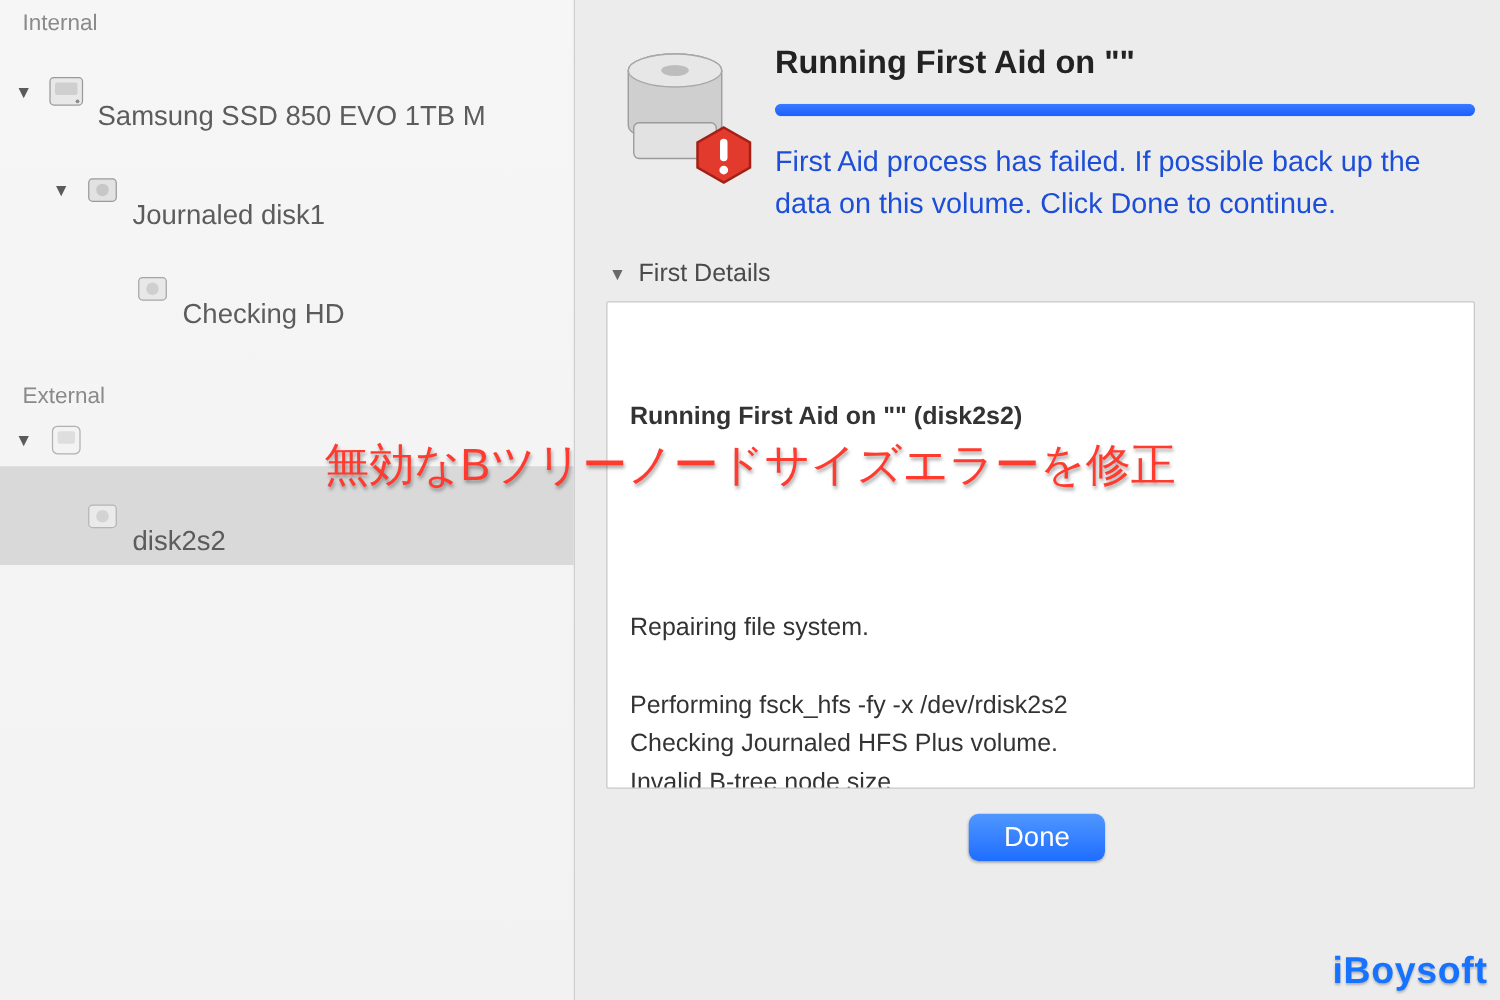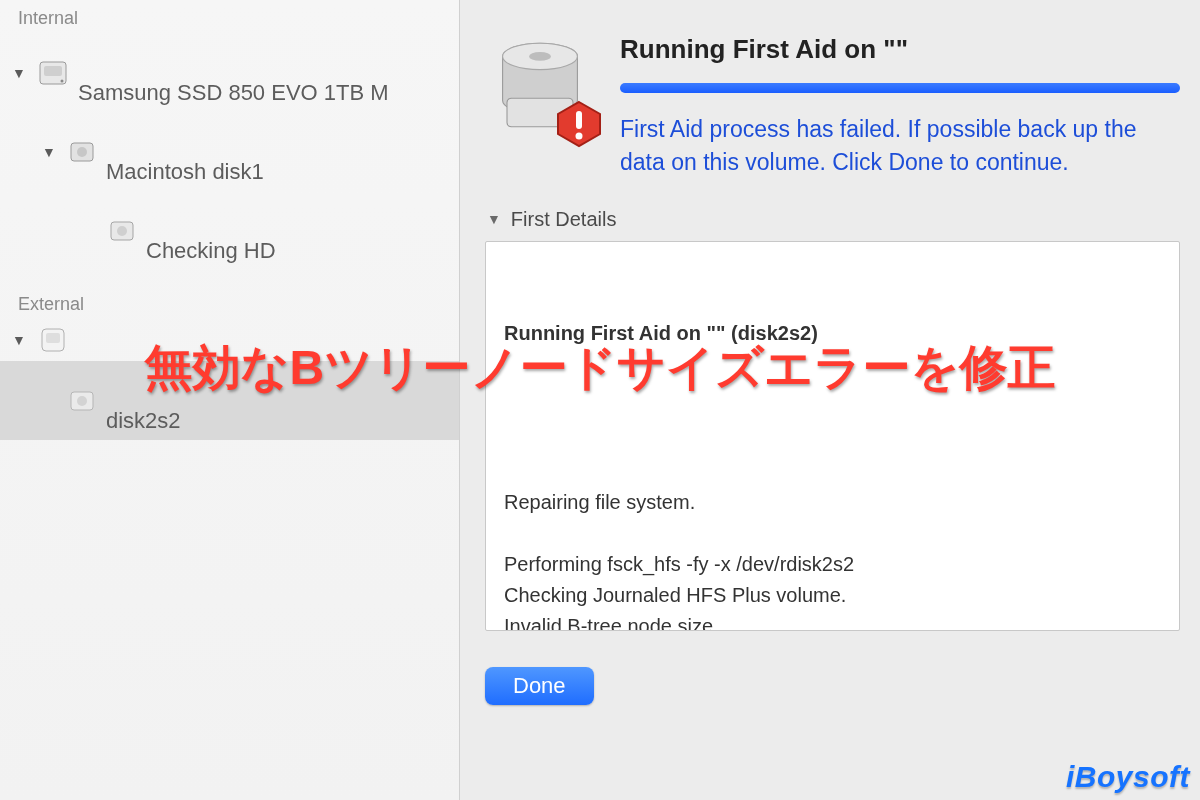--- a/index.html
+++ b/index.html
@@ -114,51 +114,50 @@
     font-size: 20px;
     color: #333;
     line-height: 1.55;
     height: 390px;
     overflow: hidden;
     white-space: pre-wrap;
   }
   .log-box .b { font-weight: 700; }
   .footer {
     display:flex;
-    justify-content:flex-start;
-    padding: 36px 6px 0 0;
+    justify-content:center;
+    padding: 20px 6px 0 0;
   }
   .btn-done {
     background: linear-gradient(#4f97ff,#1f6dff);
     color: #fff;
     font-size: 22px;
     border: none;
     border-radius: 8px;
     padding: 6px 28px;
     box-shadow: 0 1px 2px rgba(0,0,0,.25);
   }
   
   .caption {
     position: absolute;
     left: 50%; transform: translateX(-50%);
-    top: 336px;
-    font-size: 48px;
-    font-weight: 700;
+    top: 348px;
+    font-size: 36px;
+    font-weight: 400;
     color: #ff3b2f;
     text-shadow: 1px 2px 3px rgba(0,0,0,.35);
     white-space: nowrap;
     pointer-events: none;
   }
   .watermark {
     position:absolute;
     right: 10px;
     bottom: 6px;
     font-size: 30px;
     font-weight: 800;
-    font-style: italic;
     color: #1673ff;
     text-shadow: 0 2px 2px rgba(0,0,0,.25);
     letter-spacing: .5px;
     pointer-events: none;
   }
 </style>
 </head>
 <body>
 
 <div class="app">
@@ -179,36 +178,36 @@
     </div>
 
     <div class="tree-row indent-1">
       <span class="chev">▼</span>
       <span class="vol-icon">
         <svg width="28" height="28">
             <rect x="3" y="5" width="22" height="18" rx="3" fill="#e2e2e2" stroke="#9a9a9a"></rect>
             <circle cx="14" cy="14" r="5" fill="#c7c7c7"></circle>
           </svg>
       </span>
-      <span class="label">Macintosh disk1</span>
+      <span class="label">Journaled disk1</span>
     </div>
 
     <div class="tree-row indent-2">
       <span class="chev"></span>
       <span class="vol-icon">
         <svg width="28" height="28">
             <rect x="3" y="5" width="22" height="18" rx="3" fill="#e8e8e8" stroke="#a5a5a5"></rect>
             <circle cx="14" cy="14" r="5" fill="#cfcfcf"></circle>
           </svg>
       </span>
       <span class="label">Checking HD</span>
     </div>
 
 
-    <div class="section-label" style="margin-top:16px">External</div>
+    <div class="section-label" style="margin-top:28px">External</div>
 
     <div class="tree-row">
       <span class="chev">▼</span>
       <span class="disk-icon">
         <svg width="30" height="30">
             <rect x="4" y="4" width="22" height="22" rx="4" fill="#f3f3f3" stroke="#b0b0b0"></rect>
             <rect x="8" y="8" width="14" height="10" rx="2" fill="#dedede"></rect>
           </svg>
       </span>
     </div>

